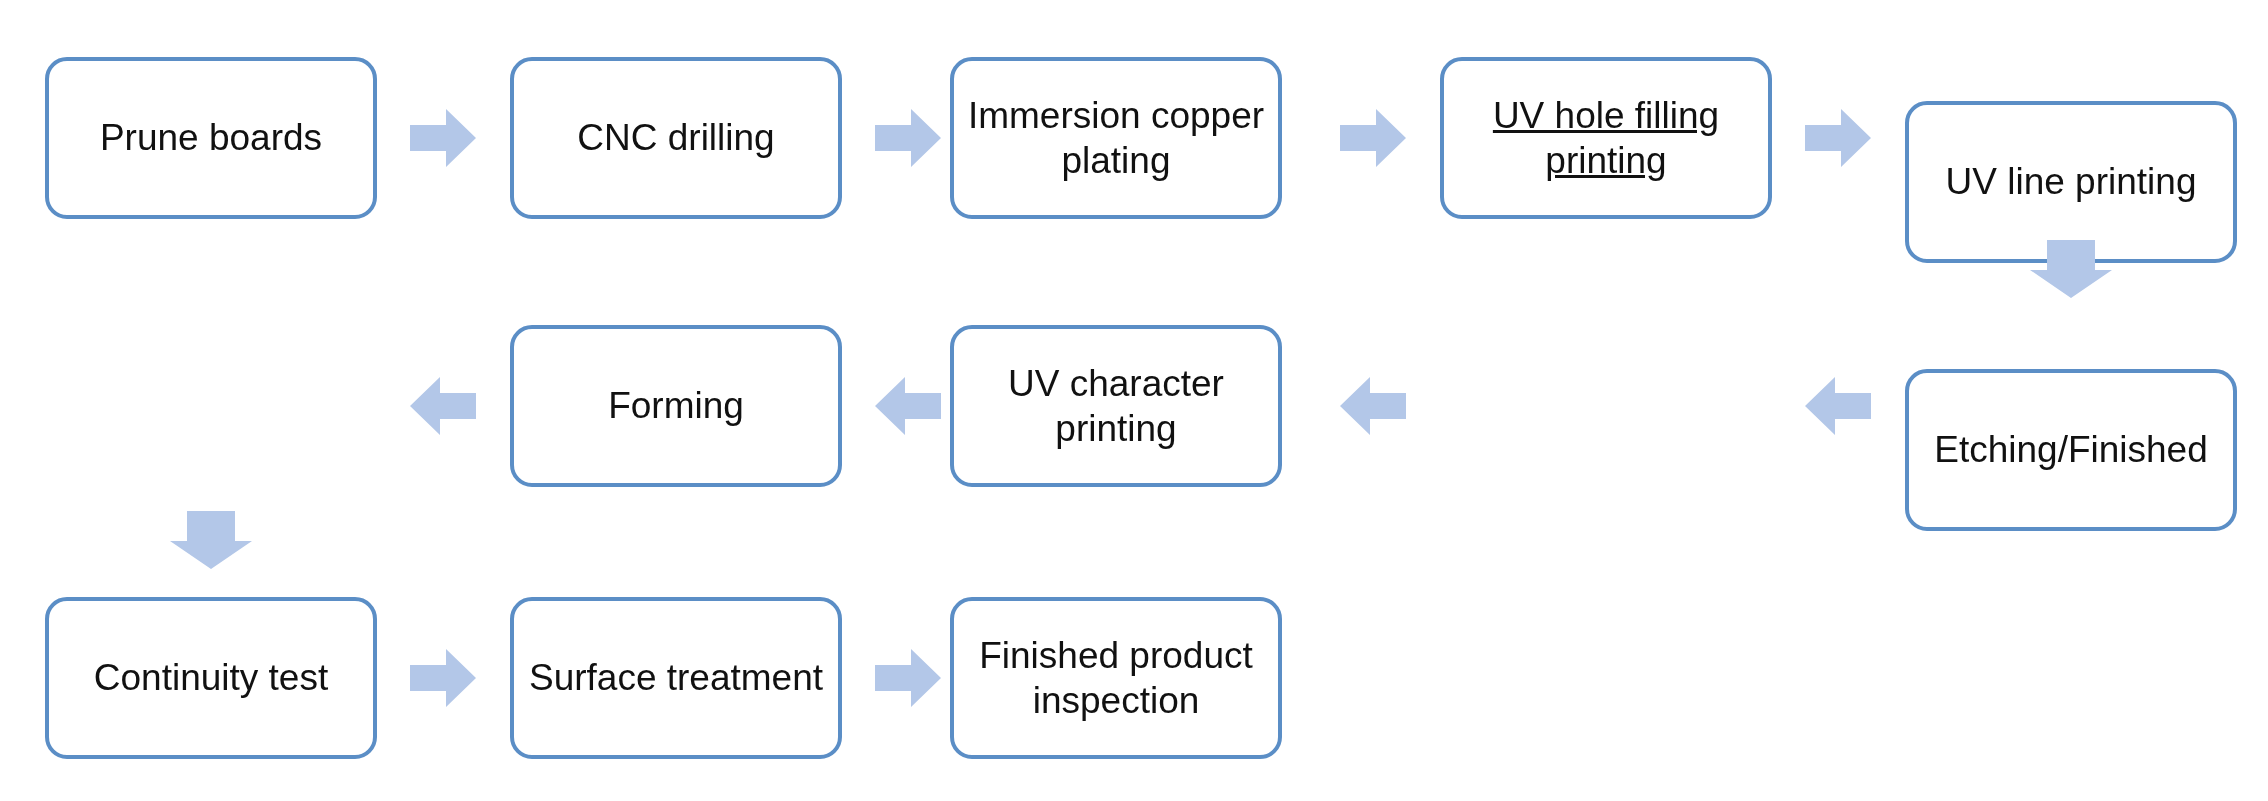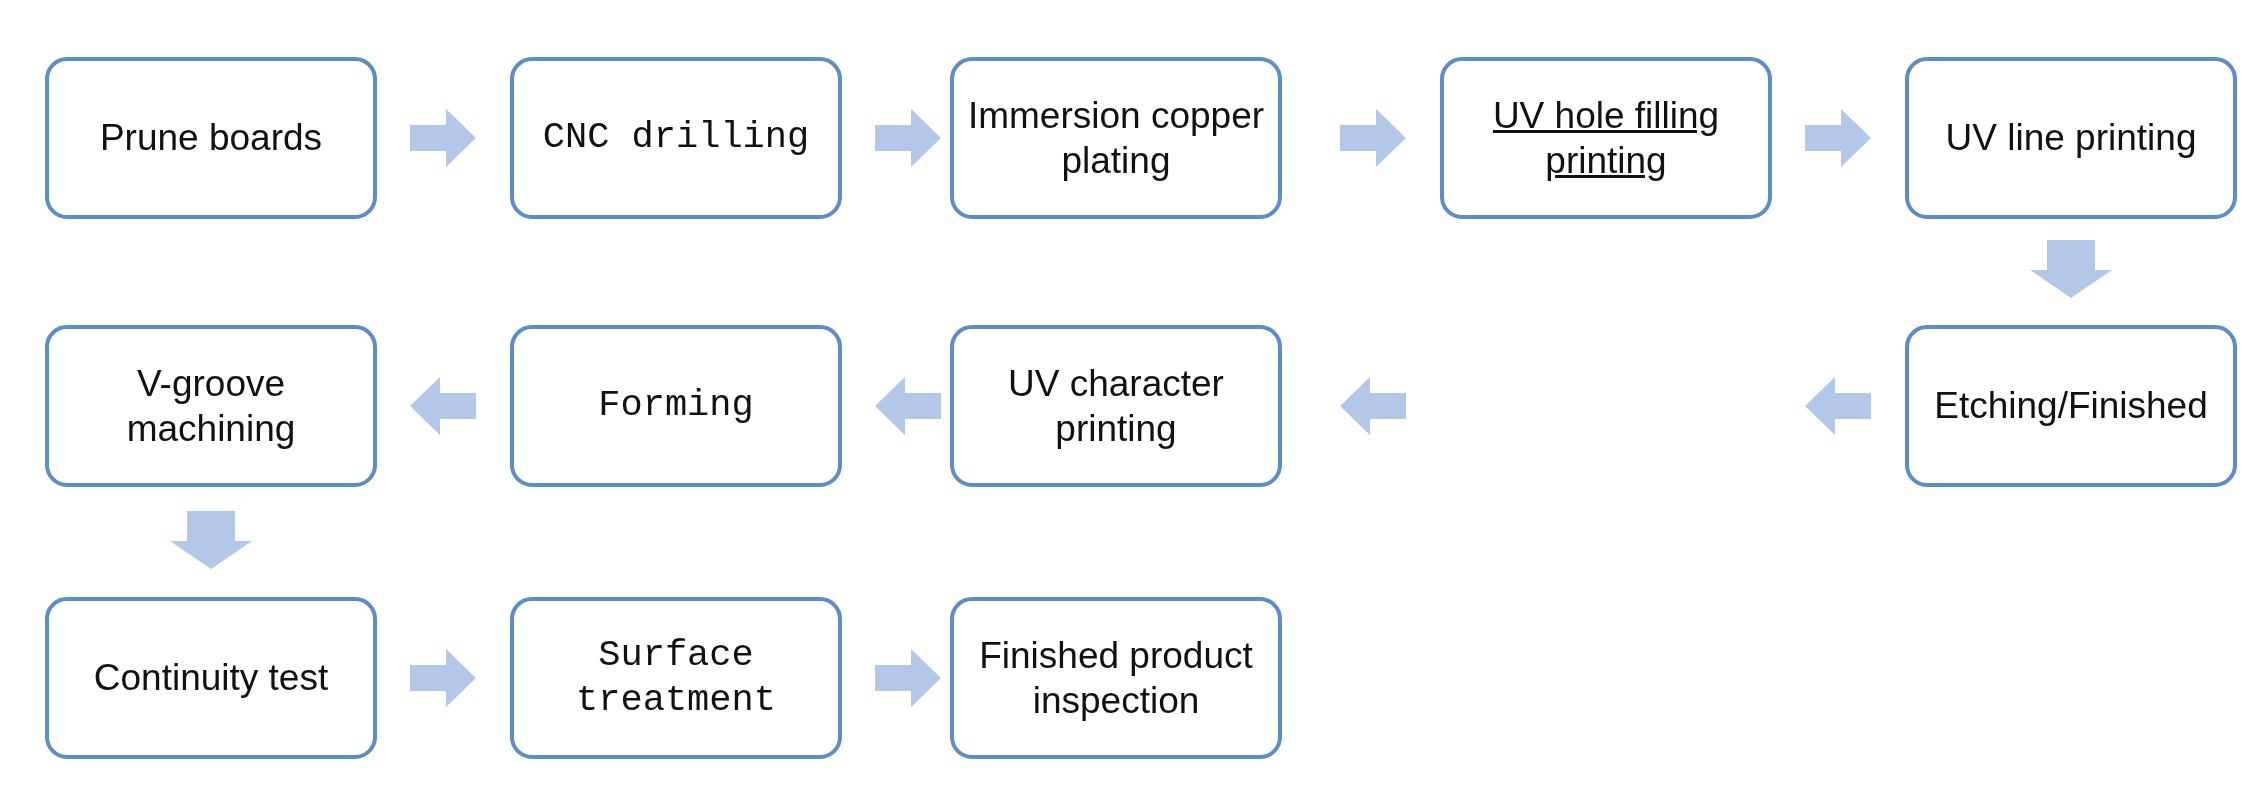--- a/index.html
+++ b/index.html
@@ -34,24 +34,24 @@
     padding: 0 6px;
   }
   .arrow {
     position: absolute;
   }
   .arrow polygon {
     fill: var(--arrow_fill, #b3c7e8);
   }
   
   .c1 { left: 45px; }
-  .c2 { left: 510px; font-family: Liberation Mono, monospace; }
+  .c2 { left: 510px; }
   .c3 { left: 950px; }
   .c4 { left: 1440px; text-decoration: underline; }
-  .c5 { left: 1905px; }
+  .c5 { left: 1905px; margin-top: 44px; }
   
   .r1 { top: 57px; }
   .r2 { top: 325px; }
   .r3 { top: 597px; }
 </style>
 </head>
 <body>
 
 <div class="canvas">
 
@@ -73,22 +73,20 @@
       <polygon points="0,16 36,16 36,0 66,29 36,58 36,42 0,42"></polygon>
     </svg>
   <svg class="arrow" style="left:1805px; top:109px;" width="66" height="58" viewBox="0 0 66 58">
       <polygon points="0,16 36,16 36,0 66,29 36,58 36,42 0,42"></polygon>
     </svg>
 
   <svg class="arrow" style="left:2030px; top:240px;" width="82" height="58" viewBox="0 0 82 58">
       <polygon points="17,0 65,0 65,30 82,30 41,58 0,30 17,30"></polygon>
     </svg>
 
-  <div class="box r2 c1">V-groove
-machining</div>
   <div class="box r2 c2">Forming</div>
   <div class="box r2 c3">UV character
 printing</div>
   <div class="box r2 c5">Etching/Finished</div>
 
   <svg class="arrow" style="left:1805px; top:377px;" width="66" height="58" viewBox="0 0 66 58">
       <polygon points="66,16 30,16 30,0 0,29 30,58 30,42 66,42"></polygon>
     </svg>
   <svg class="arrow" style="left:1340px; top:377px;" width="66" height="58" viewBox="0 0 66 58">
       <polygon points="66,16 30,16 30,0 0,29 30,58 30,42 66,42"></polygon>

